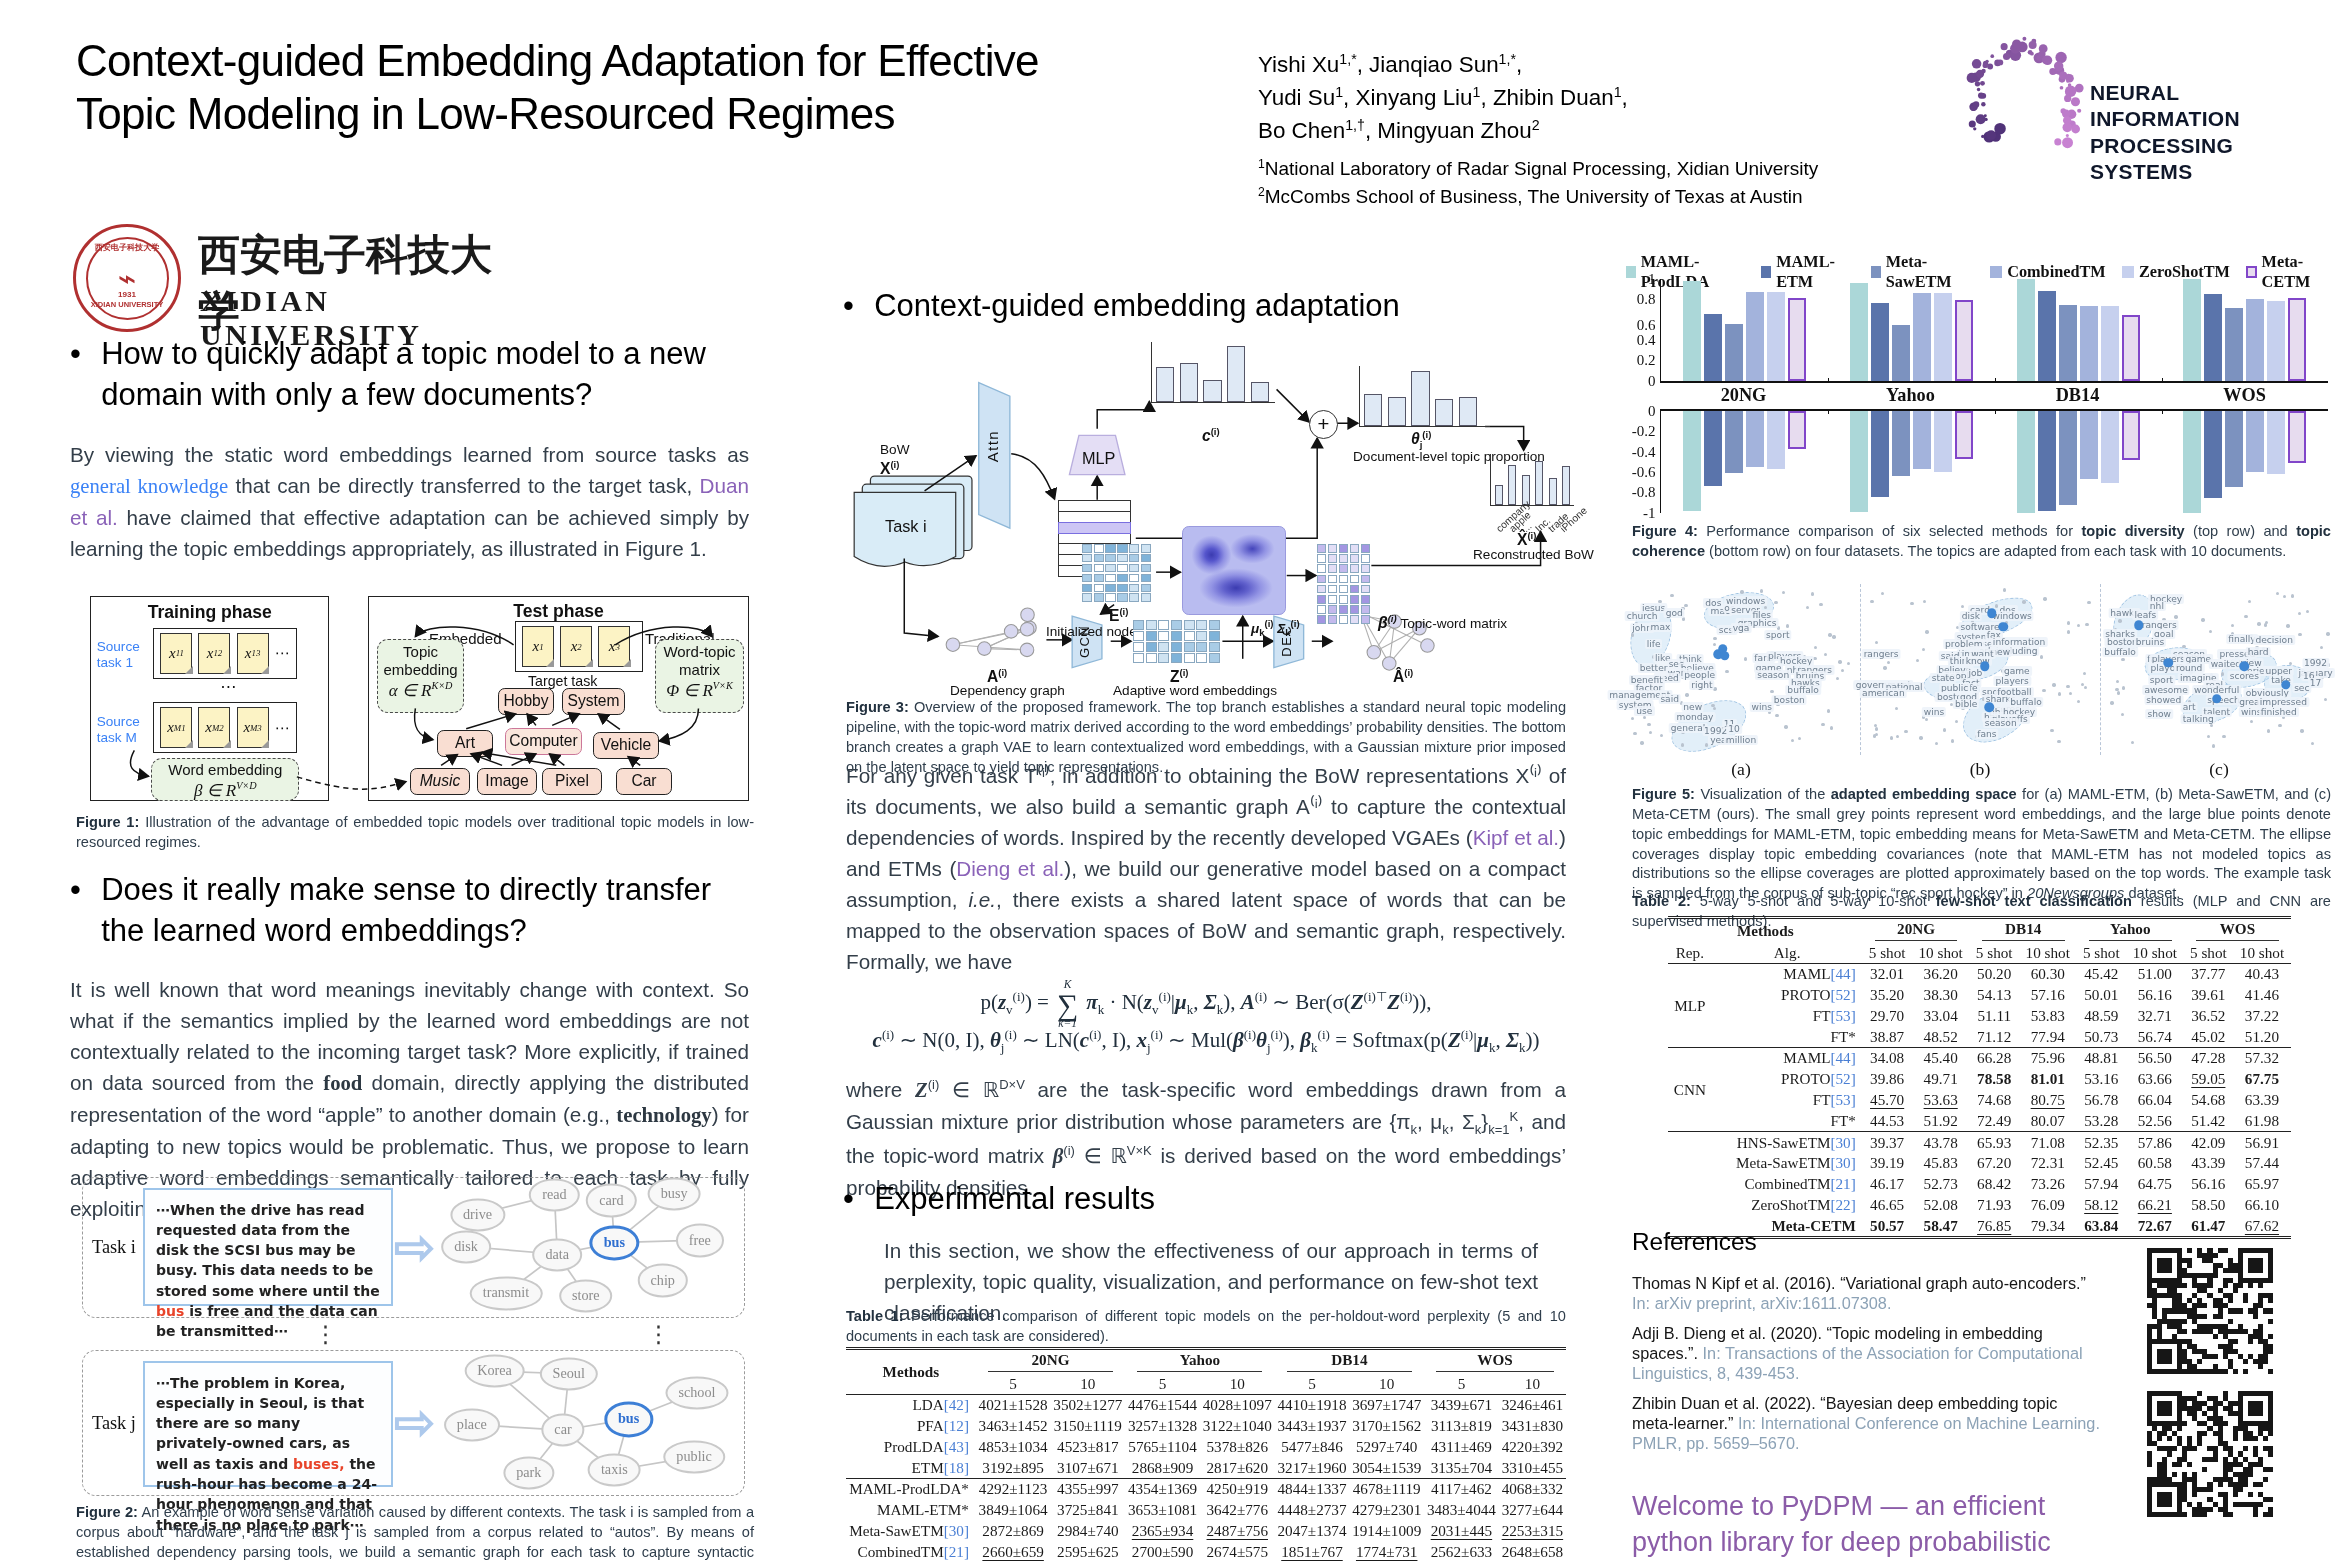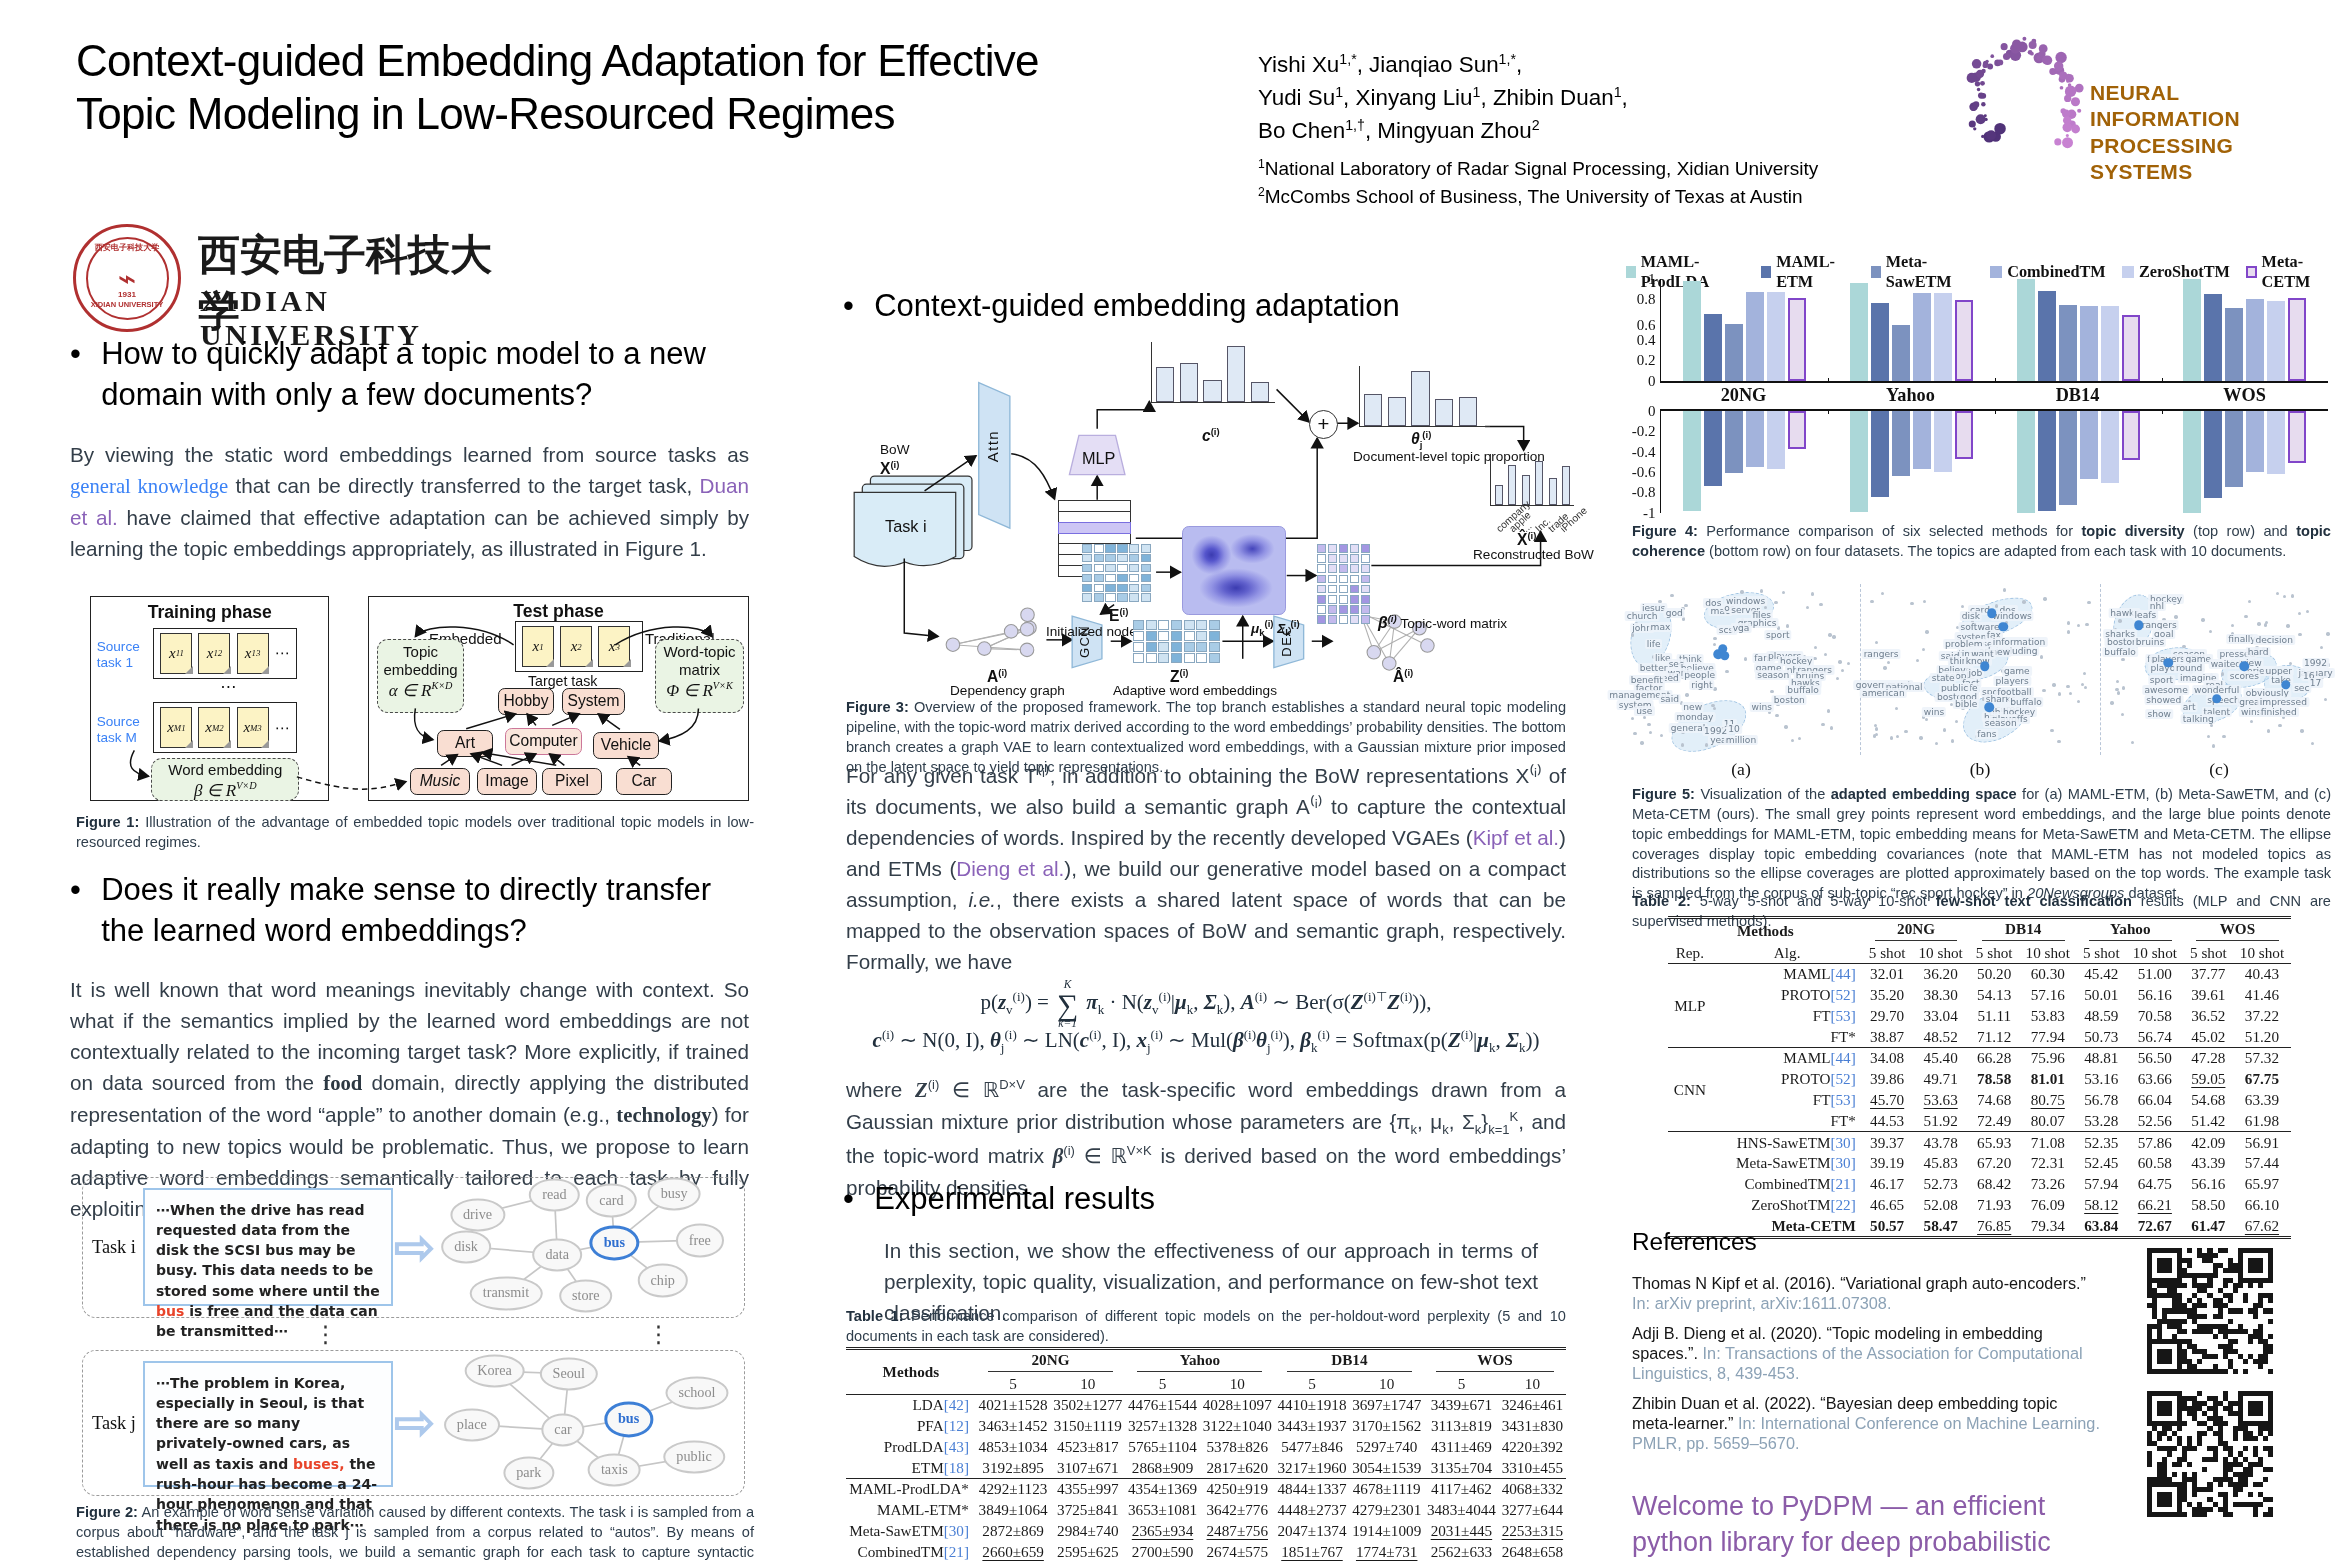--- a/index.html
+++ b/index.html
@@ -5,21 +5,21 @@
   html,body{margin:0;padding:0;background:#e8e8e8;}
   .poster{position:relative;width:2342px;height:1561px;background:#ffffff;overflow:hidden;
           font-family:"Liberation Sans",sans-serif;color:#111;}
   .abs{position:absolute;}
   
   .title{font-size:44px;line-height:1.2;color:#000;letter-spacing:-0.7px;}
   .authors{font-size:22.4px;line-height:1.45;color:#000;}
   .authors sup{font-size:14.2px;}
   .affils{font-size:19px;line-height:1.45;color:#000;}
   .affils sup{font-size:12.2px;}
-  .nipslogo-text{font-size:21px;font-weight:bold;color:#a16207;line-height:1.25;letter-spacing:0.3px;}
+  .nipslogo-text{font-size:21px;font-weight:bold;color:#0f172a;line-height:1.25;letter-spacing:0.3px;}
   
   .seal{width:102px;height:102px;border:3.4px solid #b03030;border-radius:50%;position:relative;}
   .seal .inner{position:absolute;left:9.5px;top:9.5px;right:9.5px;bottom:9.5px;border:2px solid #b03030;border-radius:50%;}
   .seal .bird{position:absolute;left:50%;top:50%;transform:translate(-50%,-50%);color:#b03030;font-size:31px;}
   .seal .arc{position:absolute;width:100%;text-align:center;color:#b03030;font-size:8.8px;font-weight:bold;}
   .xid-cn{font-size:42px;font-weight:bold;color:#1a1a1a;font-family:"DejaVu Serif",serif;}
   .xid-en{font-size:30px;font-weight:bold;letter-spacing:3.4px;color:#1a1a1a;font-family:"Liberation Serif",serif;}
   
   .h-bullet{font-size:31px;color:#000;line-height:1.33;display:flex;}
   .h-bullet .dot{margin-right:20.3px;}
@@ -1455,21 +1455,21 @@
             <td>39.61</td>
             <td>41.46</td>
           </tr>
           <tr>
             <td class="method"><span>FT</span><span class="ref">[53]</span></td>
             <td>29.70</td>
             <td>33.04</td>
             <td>51.11</td>
             <td>53.83</td>
             <td>48.59</td>
-            <td>70.58</td>
+            <td>32.71</td>
             <td>36.52</td>
             <td>37.22</td>
           </tr>
           <tr>
             <td class="method"><span>FT*</span></td>
             <td>38.87</td>
             <td>48.52</td>
             <td>71.12</td>
             <td>77.94</td>
             <td>50.73</td>

